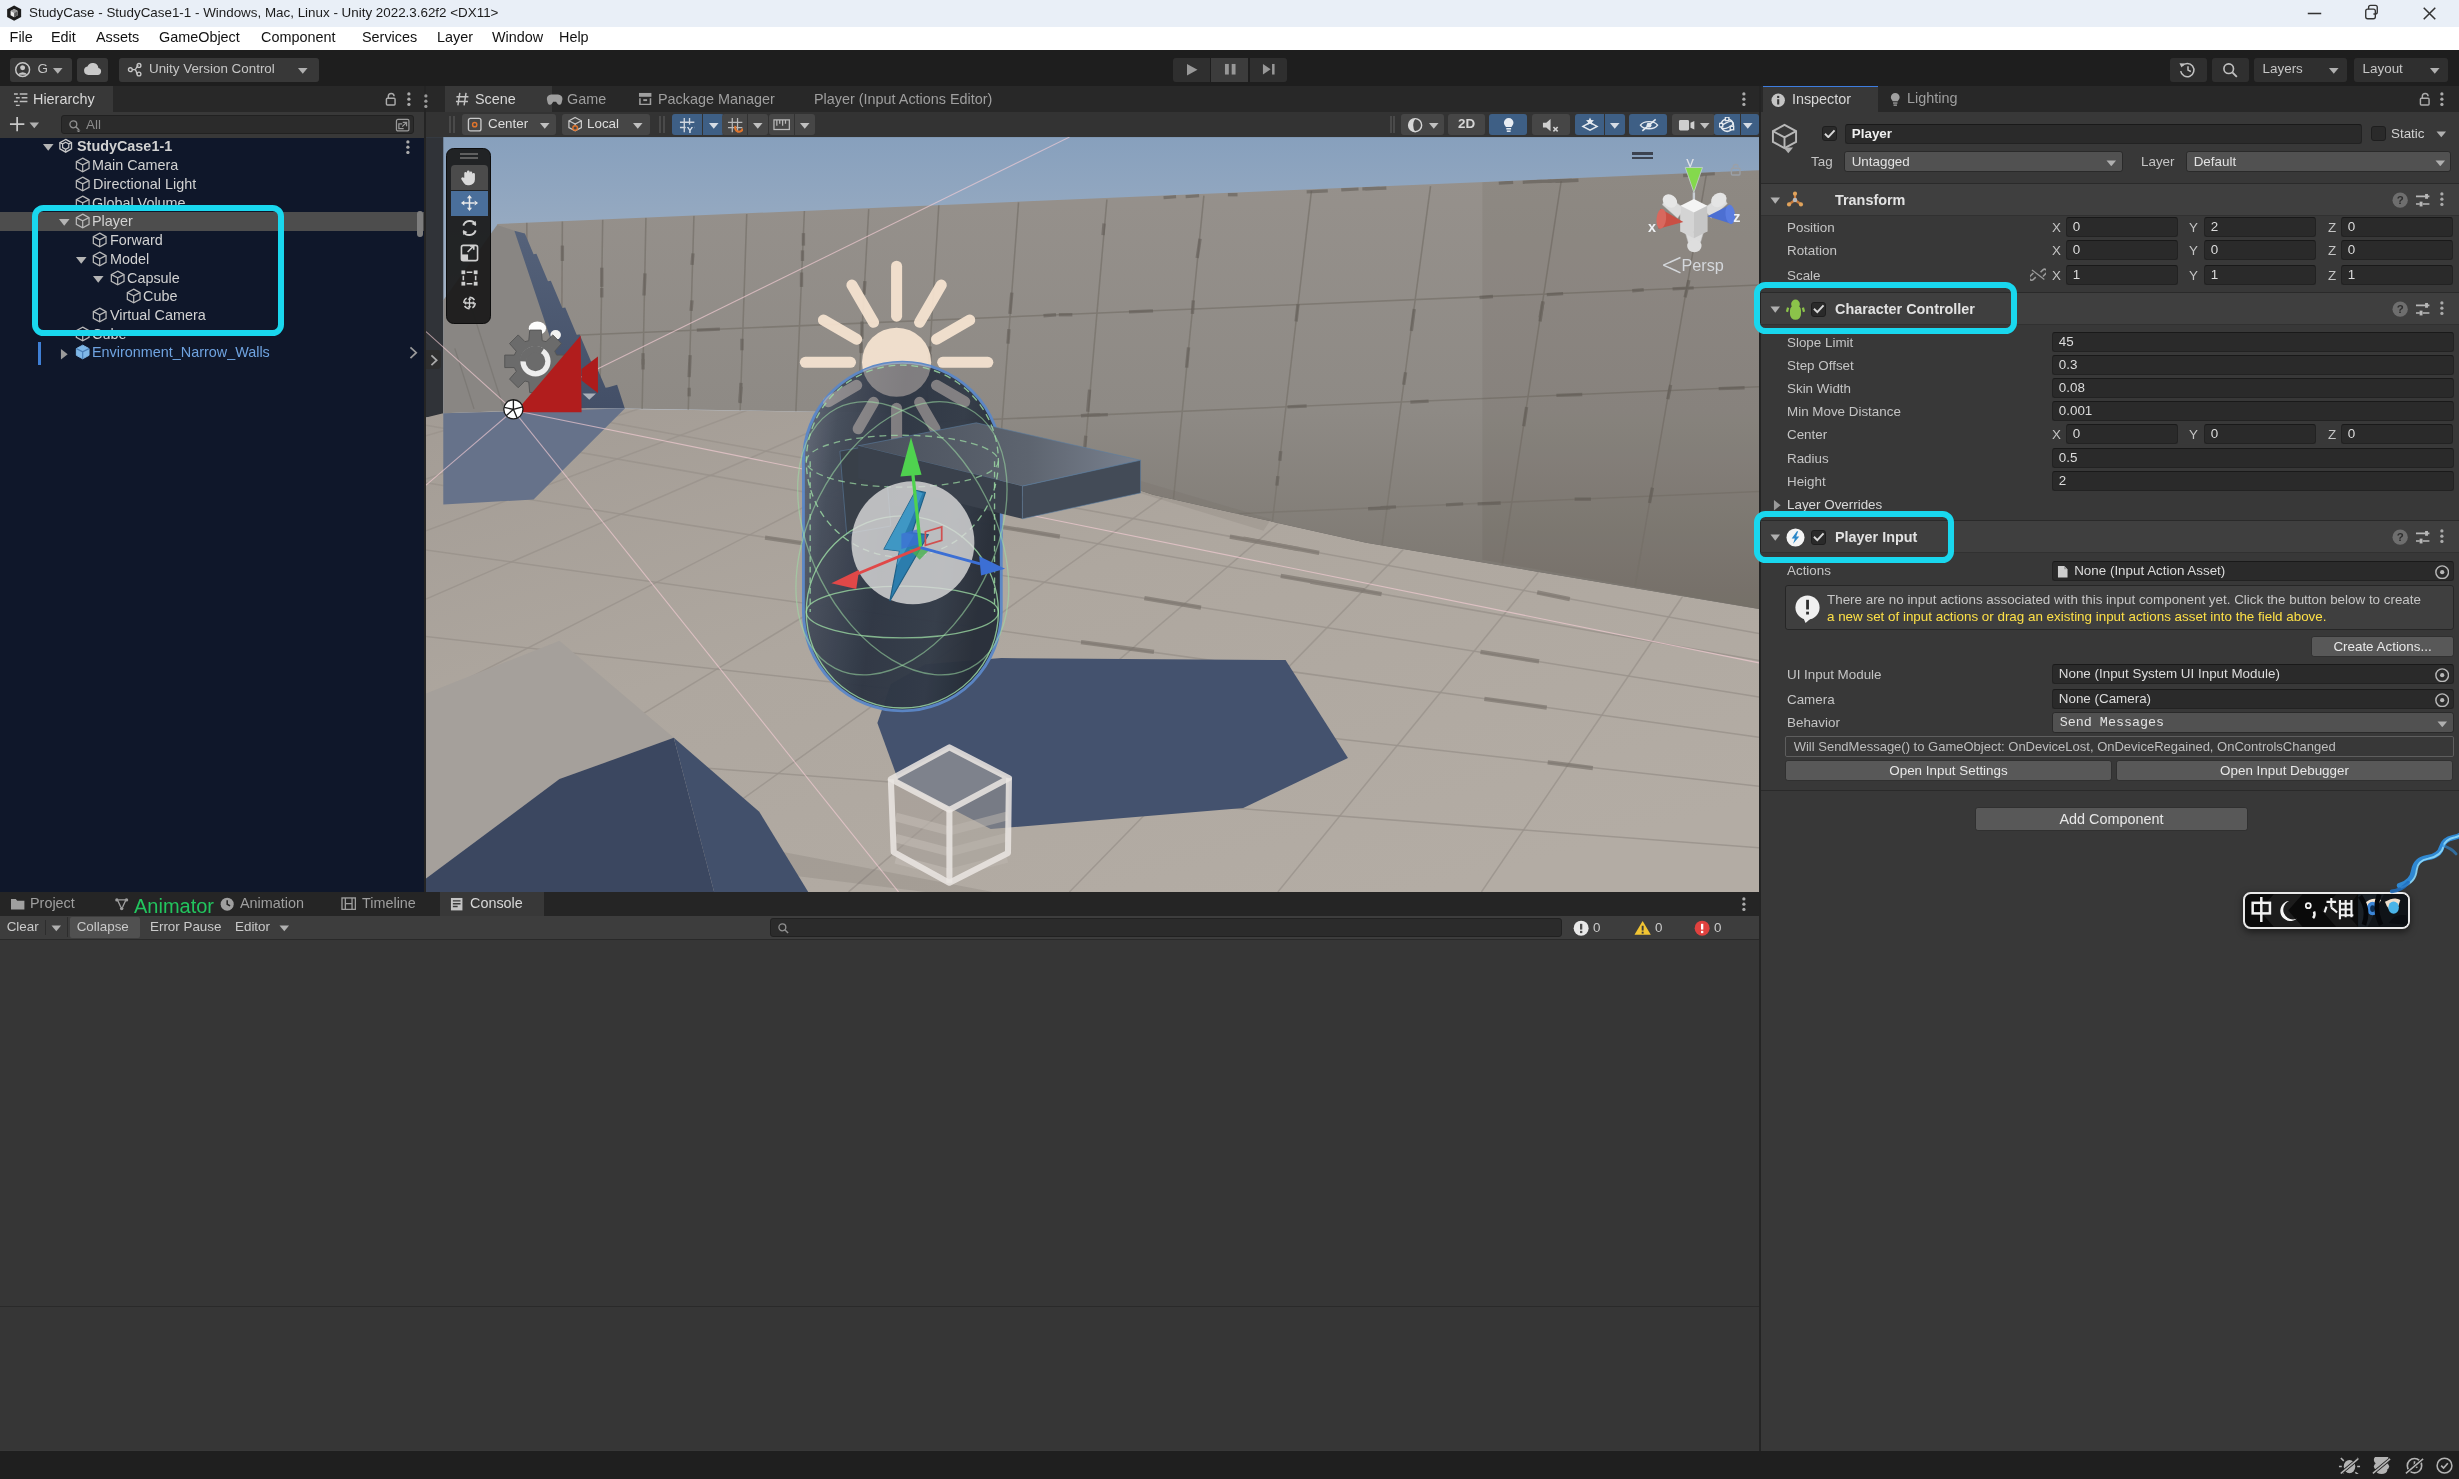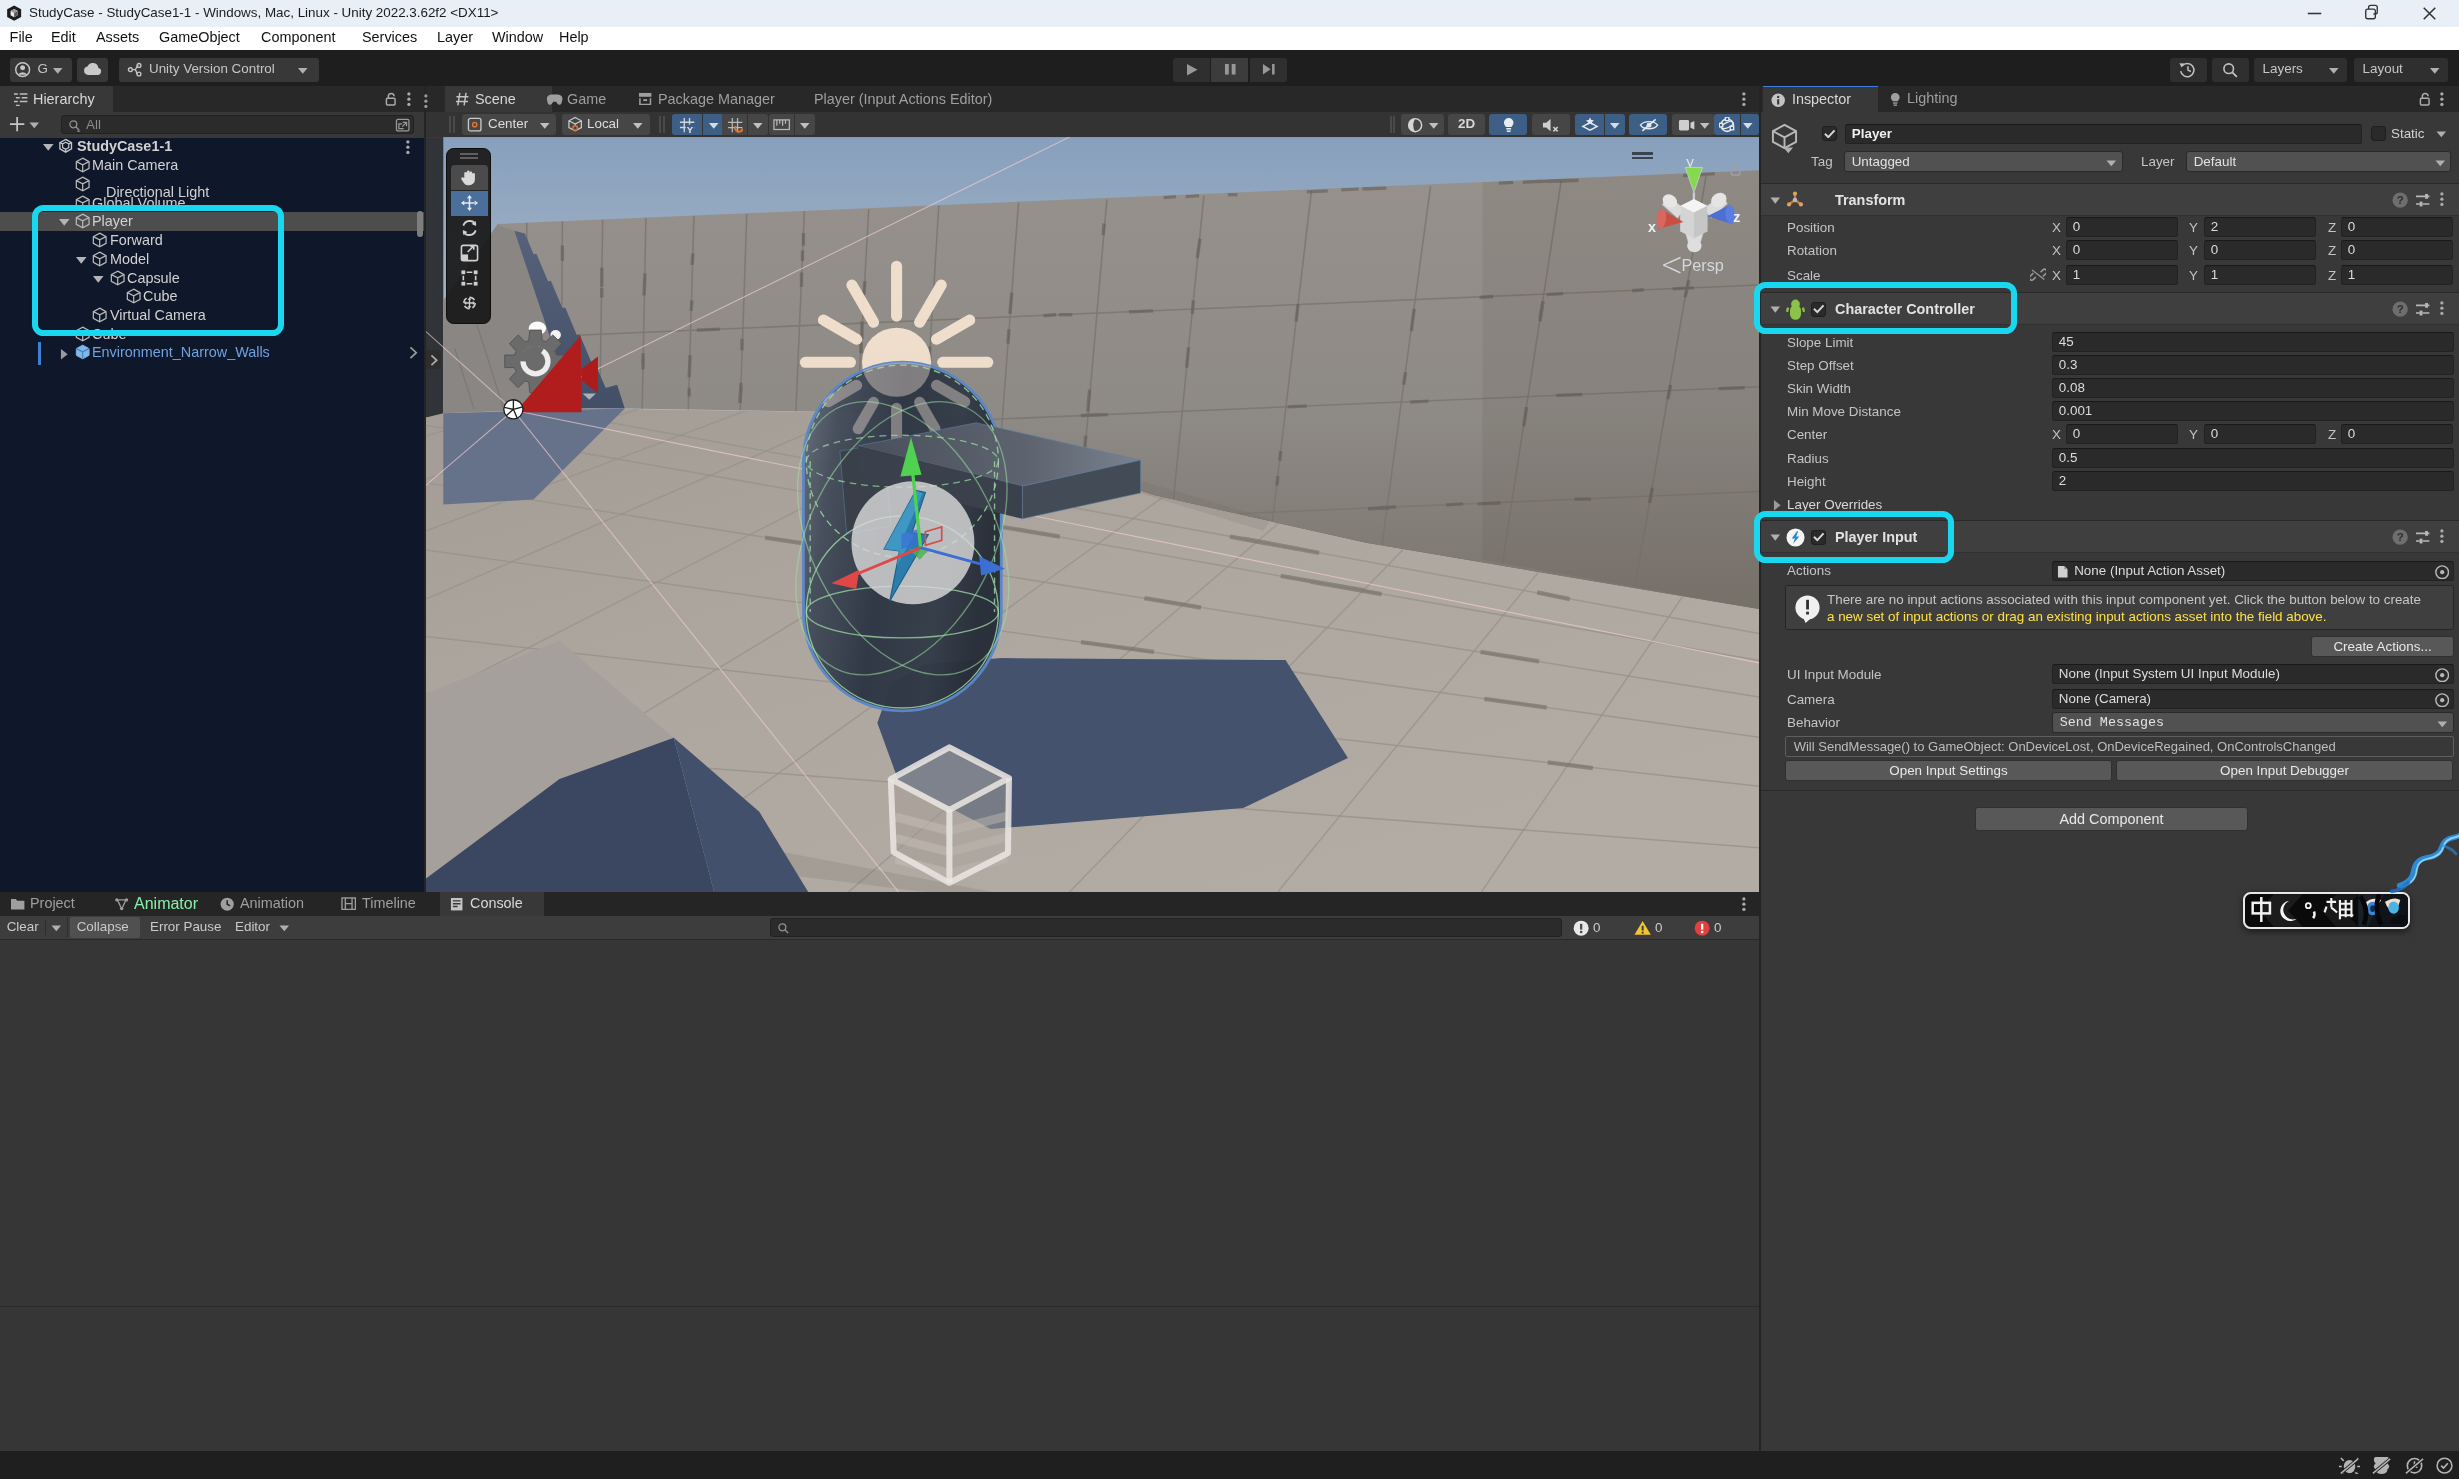--- a/index.html
+++ b/index.html
@@ -203,21 +203,21 @@
   <div class="row" style="top:70px;">
       <svg class="cicon" style="left:75px;top:1.4px" viewBox="0 0 16 16">
         <use href="#cubeicon"></use>
       </svg>
       <span style="position:absolute;left:92px;top:1px;">Main Camera</span>
     </div>
   <div class="row" style="top:89px;">
       <svg class="cicon" style="left:75px;top:1.4px" viewBox="0 0 16 16">
         <use href="#cubeicon"></use>
       </svg>
-      <span style="position:absolute;left:106px;top:1px;margin-top:8px;">Directional Light</span>
+      <span style="position:absolute;left:93px;top:1px;">Directional Light</span>
     </div>
   <div class="row" style="top:108px;">
       <svg class="cicon" style="left:75px;top:1.4px" viewBox="0 0 16 16">
         <use href="#cubeicon"></use>
       </svg>
       <span style="position:absolute;left:92px;top:1px;">Global Volume</span>
     </div>
   <div class="row" style="top:126px;background:#4d4d4d;">
     <svg class="cicon" style="left:58px;top:5.8px" width="12.5" height="8.6" viewBox="0 0 16 16">
         <polygon points="1,1 12,1 6.5,8" fill="#b4b4b4"></polygon>
@@ -1105,21 +1105,21 @@
     <svg style="position:absolute;left:9.6px;top:4.8px" width="15.4" height="13.4" viewBox="0 0 16 14">
         <path d="M1 2 h5 l1.5 2 H15 V13 H1Z" fill="#9f9f9f"></path>
       </svg>
     <span class="abs" style="left:30px;top:3.4px;color:#9f9f9f;font-size:14.4px;">Project</span>
     <svg style="position:absolute;left:114px;top:4.8px" width="15.4" height="14.4" viewBox="0 0 16 15">
         <circle cx="3" cy="3" r="1.8" fill="#9f9f9f"></circle>
         <circle cx="13" cy="3" r="1.8" fill="#9f9f9f"></circle>
         <circle cx="8" cy="12" r="1.8" fill="#9f9f9f"></circle>
         <path d="M4 4 L7 10.5 M12 4 L9 10.5 M4.5 3 h7" stroke="#9f9f9f" stroke-width="1.4"></path>
       </svg>
-    <span class="abs" style="left:134px;top:3.4px;color:#86efac;font-size:16px;">Animator</span>
+    <span class="abs" style="left:134px;top:3.4px;color:#22c55e;font-size:20px;">Animator</span>
     <svg style="position:absolute;left:220px;top:4.8px" width="14.4" height="14.4" viewBox="0 0 15 15">
         <circle cx="7.5" cy="7.5" r="6.8" fill="#9f9f9f"></circle>
         <path d="M7.5 3.5 V7.5 L10.5 9.3" stroke="#252525" stroke-width="1.6" fill="none"></path>
       </svg>
     <span class="abs" style="left:240px;top:3.4px;color:#9f9f9f;font-size:14.4px;">Animation</span>
     <svg style="position:absolute;left:341px;top:4.8px" width="15.4" height="13.4" viewBox="0 0 16 14">
         <rect x="1" y="1" width="14" height="12" fill="none" stroke="#9f9f9f" stroke-width="1.4"></rect>
         <path d="M4.5 1 V13 M11.5 1 V13 M4.5 7 h7" stroke="#9f9f9f" stroke-width="1.4"></path>
       </svg>
     <span class="abs" style="left:362px;top:3.4px;color:#9f9f9f;font-size:14.4px;">Timeline</span>

